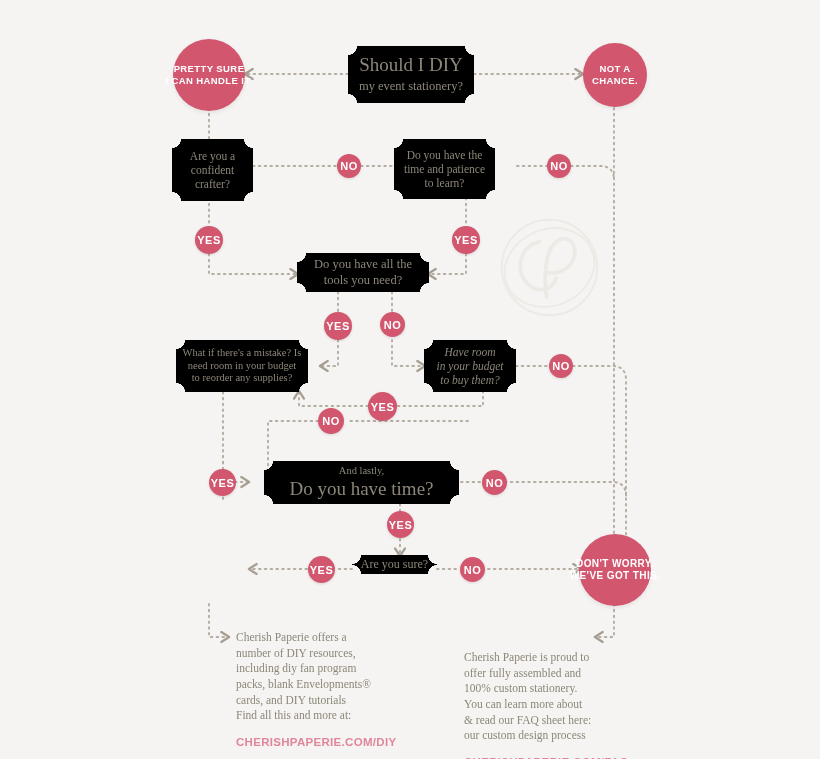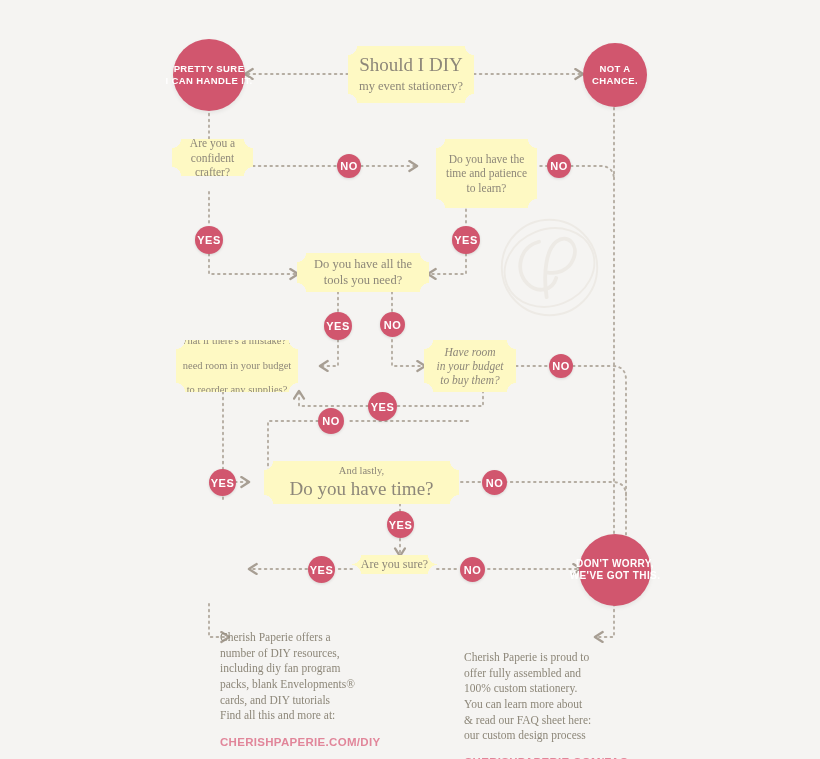--- a/index.html
+++ b/index.html
@@ -12,21 +12,21 @@
     position:relative;
   }
   #chart{position:absolute;left:0;top:0;width:820px;height:759px;}
 
   
   .wires{position:absolute;left:0;top:0;width:820px;height:759px;pointer-events:none;}
 
   
   .box{
     position:absolute;
-    background:#fef9c3;
+    background:#000000;
     color:#8d8779;
     text-align:center;
     display:flex;
     flex-direction:column;
     align-items:center;
     justify-content:center;
     line-height:1.22;
     box-sizing:border-box;
     padding:8px 10px;
     
@@ -191,38 +191,38 @@
     <ellipse cx="55" cy="55" rx="48" ry="40" fill="none" stroke="#edeae5" stroke-width="2" transform="rotate(-22 55 55)"></ellipse>
     <path d="M44,28 C24,33 18,58 32,72 C42,82 58,80 62,66" fill="none" stroke="#edeae5" stroke-width="4" stroke-linecap="round"></path>
     <path d="M52,86 C48,60 52,36 62,28 C74,19 86,31 80,46 C75,59 62,62 52,60" fill="none" stroke="#edeae5" stroke-width="4" stroke-linecap="round"></path>
   </svg>
 
   <div class="box" style="left:348px;top:46px;width:126px;height:57px;">
     <span class="l1" style="font-size:19px;line-height:1.15;">Should I DIY</span>
     <span class="l2" style="font-size:12.5px;margin-top:3px;">my event stationery?</span>
   </div>
 
-  <div class="box small" style="left:172px;top:139px;width:81px;height:37px;">
+  <div class="box small" style="left:172px;top:139px;width:81px;height:62px;">
     <span class="l1">Are you a</span>
     <span class="l2">confident</span>
     <span class="l3">crafter?</span>
   </div>
 
-  <div class="box small" style="left:436px;top:139px;width:101px;height:69px;align-items:center;">
+  <div class="box small" style="left:394px;top:139px;width:101px;height:60px;align-items:center;">
     <span class="l1">Do you have the</span>
     <span class="l2">time and patience</span>
     <span class="l3">to learn?</span>
   </div>
 
   <div class="box" style="left:297px;top:253px;width:132px;height:39px;font-size:12.5px;">
     <span class="l1">Do you have all the</span>
     <span class="l2">tools you need?</span>
   </div>
 
-  <div class="box tiny" style="left:176px;top:340px;width:122px;height:52px;gap:12px;">
+  <div class="box tiny" style="left:176px;top:340px;width:132px;height:52px;">
     <span class="l1">What if there's a mistake? Is</span>
     <span class="l2">need room in your budget</span>
     <span class="l3">to reorder any supplies?</span>
   </div>
 
   <div class="box small" style="left:424px;top:340px;width:92px;height:52px;font-style:italic;">
     <span class="l1">Have room</span>
     <span class="l2">in your budget</span>
     <span class="l3">to buy them?</span>
   </div>
@@ -288,21 +288,21 @@
   <div class="pill" style="left:387px;top:511px;width:27px;height:27px;">
     <span>YES</span>
   </div>
   <div class="pill" style="left:308px;top:556px;width:27px;height:27px;">
     <span>YES</span>
   </div>
   <div class="pill" style="left:460px;top:557px;width:25px;height:25px;">
     <span>NO</span>
   </div>
 
-  <div class="note" style="left:220px;top:630px;">
+  <div class="note" style="left:236px;top:630px;">
     <span class="line">Cherish Paperie offers a</span>
     <span class="line">number of DIY resources,</span>
     <span class="line">including diy fan program</span>
     <span class="line">packs, blank Envelopments®</span>
     <span class="line">cards, and DIY tutorials</span>
     <span class="line">Find all this and more at:</span>
     <a class="url" href="#">CHERISHPAPERIE.COM/DIY</a>
   </div>
 
   <div class="note right" style="left:464px;top:630px;margin-top:20px;">

